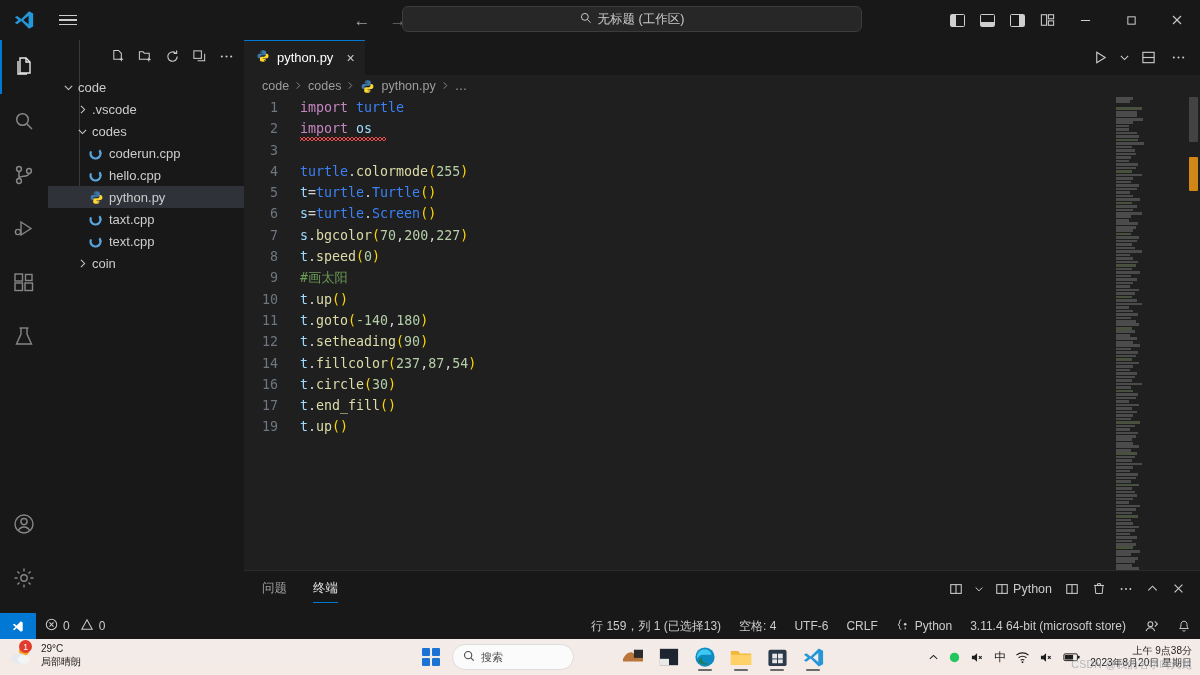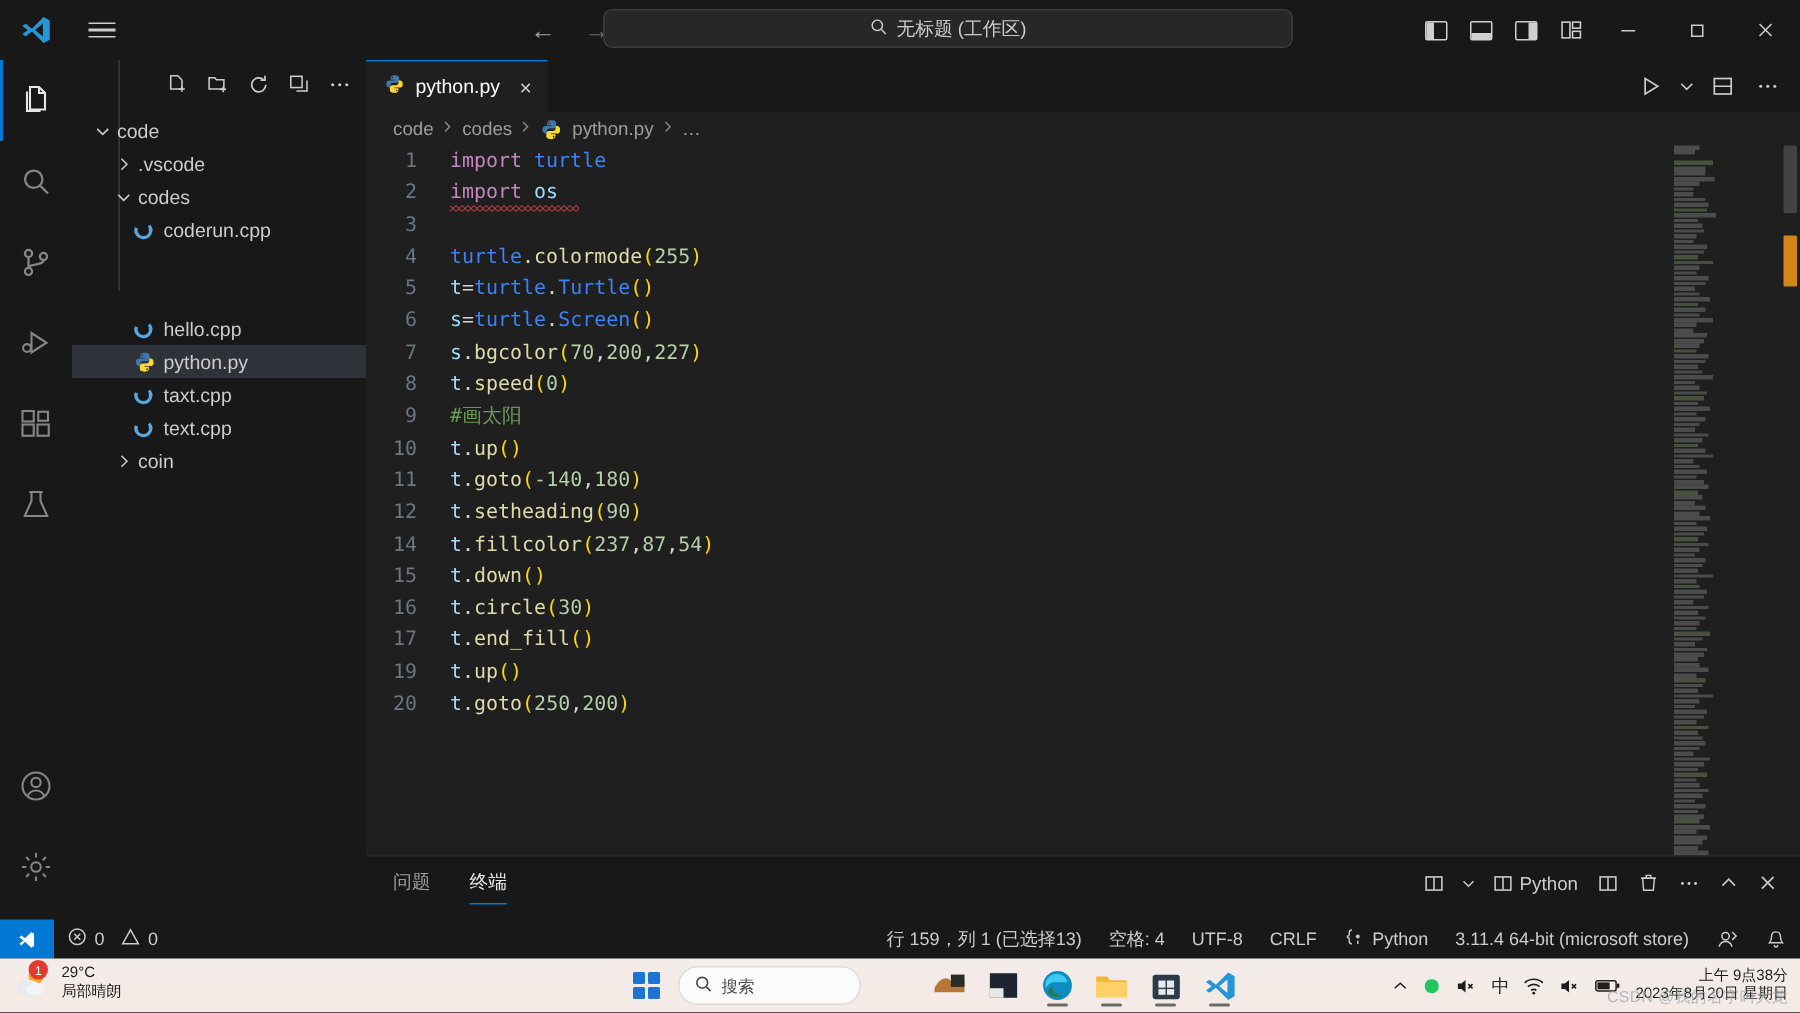--- a/index.html
+++ b/index.html
@@ -326,21 +326,21 @@
         </div>
         <div class="row" style="padding-left: 40px;">
           <span class="ficon">
             <svg width="15" height="15" viewBox="0 0 16 16">
               <circle cx="7" cy="8" r="5.3" fill="none" stroke="#5aa7e0" stroke-width="2.3" stroke-dasharray="22 12" transform="rotate(-40 7 8)"></circle>
               <path d="M12.1 6.4v2.6M10.8 7.7h2.6" stroke="#5aa7e0" stroke-width="1.3"></path>
             </svg>
           </span>
           <span>coderun.cpp</span>
         </div>
-        <div class="row" style="padding-left: 40px; margin-top: 44px;">
+        <div class="row" style="padding-left: 40px;">
           <span class="ficon">
             <svg width="15" height="15" viewBox="0 0 16 16">
               <circle cx="7" cy="8" r="5.3" fill="none" stroke="#5aa7e0" stroke-width="2.3" stroke-dasharray="22 12" transform="rotate(-40 7 8)"></circle>
               <path d="M12.1 6.4v2.6M10.8 7.7h2.6" stroke="#5aa7e0" stroke-width="1.3"></path>
             </svg>
           </span>
           <span>hello.cpp</span>
         </div>
         <div class="row sel" style="padding-left: 40px;">
           <span class="ficon">
@@ -450,25 +450,23 @@
           <div class="cl"><span class="ln">4</span><span class="ctext"><span class="mod">turtle</span><span class="op">.</span><span class="fn">colormode</span><span class="pun">(</span><span class="num">255</span><span class="pun">)</span></span></div>
           <div class="cl"><span class="ln">5</span><span class="ctext"><span class="var">t</span><span class="op">=</span><span class="mod">turtle</span><span class="op">.</span><span class="mod">Turtle</span><span class="pun">()</span></span></div>
           <div class="cl"><span class="ln">6</span><span class="ctext"><span class="var">s</span><span class="op">=</span><span class="mod">turtle</span><span class="op">.</span><span class="mod">Screen</span><span class="pun">()</span></span></div>
           <div class="cl"><span class="ln">7</span><span class="ctext"><span class="var">s</span><span class="op">.</span><span class="fn">bgcolor</span><span class="pun">(</span><span class="num">70</span><span class="op">,</span><span class="num">200</span><span class="op">,</span><span class="num">227</span><span class="pun">)</span></span></div>
           <div class="cl"><span class="ln">8</span><span class="ctext"><span class="var">t</span><span class="op">.</span><span class="fn">speed</span><span class="pun">(</span><span class="num">0</span><span class="pun">)</span></span></div>
           <div class="cl"><span class="ln">9</span><span class="ctext"><span class="cmt">#画太阳</span></span></div>
           <div class="cl"><span class="ln">10</span><span class="ctext"><span class="var">t</span><span class="op">.</span><span class="fn">up</span><span class="pun">()</span></span></div>
           <div class="cl"><span class="ln">11</span><span class="ctext"><span class="var">t</span><span class="op">.</span><span class="fn">goto</span><span class="pun">(</span><span class="num">-140</span><span class="op">,</span><span class="num">180</span><span class="pun">)</span></span></div>
           <div class="cl"><span class="ln">12</span><span class="ctext"><span class="var">t</span><span class="op">.</span><span class="fn">setheading</span><span class="pun">(</span><span class="num">90</span><span class="pun">)</span></span></div>
           <div class="cl"><span class="ln">14</span><span class="ctext"><span class="var">t</span><span class="op">.</span><span class="fn">fillcolor</span><span class="pun">(</span><span class="num">237</span><span class="op">,</span><span class="num">87</span><span class="op">,</span><span class="num">54</span><span class="pun">)</span></span></div>
-          <div class="cl"><span class="ln">15</span><span class="ctext"><span class="var">t</span><span class="op">.</span><span class="fn">down</span><span class="pun">()</span></span></div>
           <div class="cl"><span class="ln">16</span><span class="ctext"><span class="var">t</span><span class="op">.</span><span class="fn">circle</span><span class="pun">(</span><span class="num">30</span><span class="pun">)</span></span></div>
           <div class="cl"><span class="ln">17</span><span class="ctext"><span class="var">t</span><span class="op">.</span><span class="fn">end_fill</span><span class="pun">()</span></span></div>
           <div class="cl"><span class="ln">19</span><span class="ctext"><span class="var">t</span><span class="op">.</span><span class="fn">up</span><span class="pun">()</span></span></div>
-          <div class="cl"><span class="ln">20</span><span class="ctext"><span class="var">t</span><span class="op">.</span><span class="fn">goto</span><span class="pun">(</span><span class="num">250</span><span class="op">,</span><span class="num">200</span><span class="pun">)</span></span></div>
         </div>
     </div>
 
     <div class="minimap" id="minimap">
         <div class="mmline" style="width: 30%; background: rgb(111, 111, 111);"></div>
         <div class="mmline" style="width: 24%; background: rgb(111, 111, 111);"></div>
         <div class="mmline" style="width: 0%; background: transparent;"></div>
         <div class="mmline" style="width: 44%; background: rgb(106, 122, 85);"></div>
         <div class="mmline" style="width: 36%; background: rgb(111, 111, 111);"></div>
         <div class="mmline" style="width: 36%; background: rgb(111, 111, 111);"></div>
@@ -715,21 +713,21 @@
       <span style="margin-left:5px">
         <svg width="14" height="13" viewBox="0 0 14 14">
             <path d="M7 2L12.6 12H1.4L7 2z" fill="none" stroke="#cccccc" stroke-width="1.1"></path>
           </svg>
       </span>
       <span>0</span>
     </div>
     <div class="sb-right">
       <span class="sb-item">行 159，列 1 (已选择13)</span>
       <span class="sb-item">空格: 4</span>
-      <span class="sb-item">UTF-8</span>
+      <span class="sb-item">UTF-6</span>
       <span class="sb-item">CRLF</span>
       <span class="sb-item">
         <span>
           <svg width="14" height="14" viewBox="0 0 16 16">
               <path d="M6 2.3c-1.6 0-2 .7-2 2v1.4c0 .9-.5 1.3-1.3 1.3v1.1c.8 0 1.3.5 1.3 1.3v1.4c0 1.3.4 2 2 2" fill="none" stroke="#cccccc" stroke-width="1.1"></path>
               <circle cx="10.5" cy="7.2" r="1.5" fill="#cccccc"></circle>
               <path d="M10.5 10.5v2.5" stroke="#cccccc" stroke-width="1.1"></path>
             </svg>
         </span>
         <span>Python</span>

